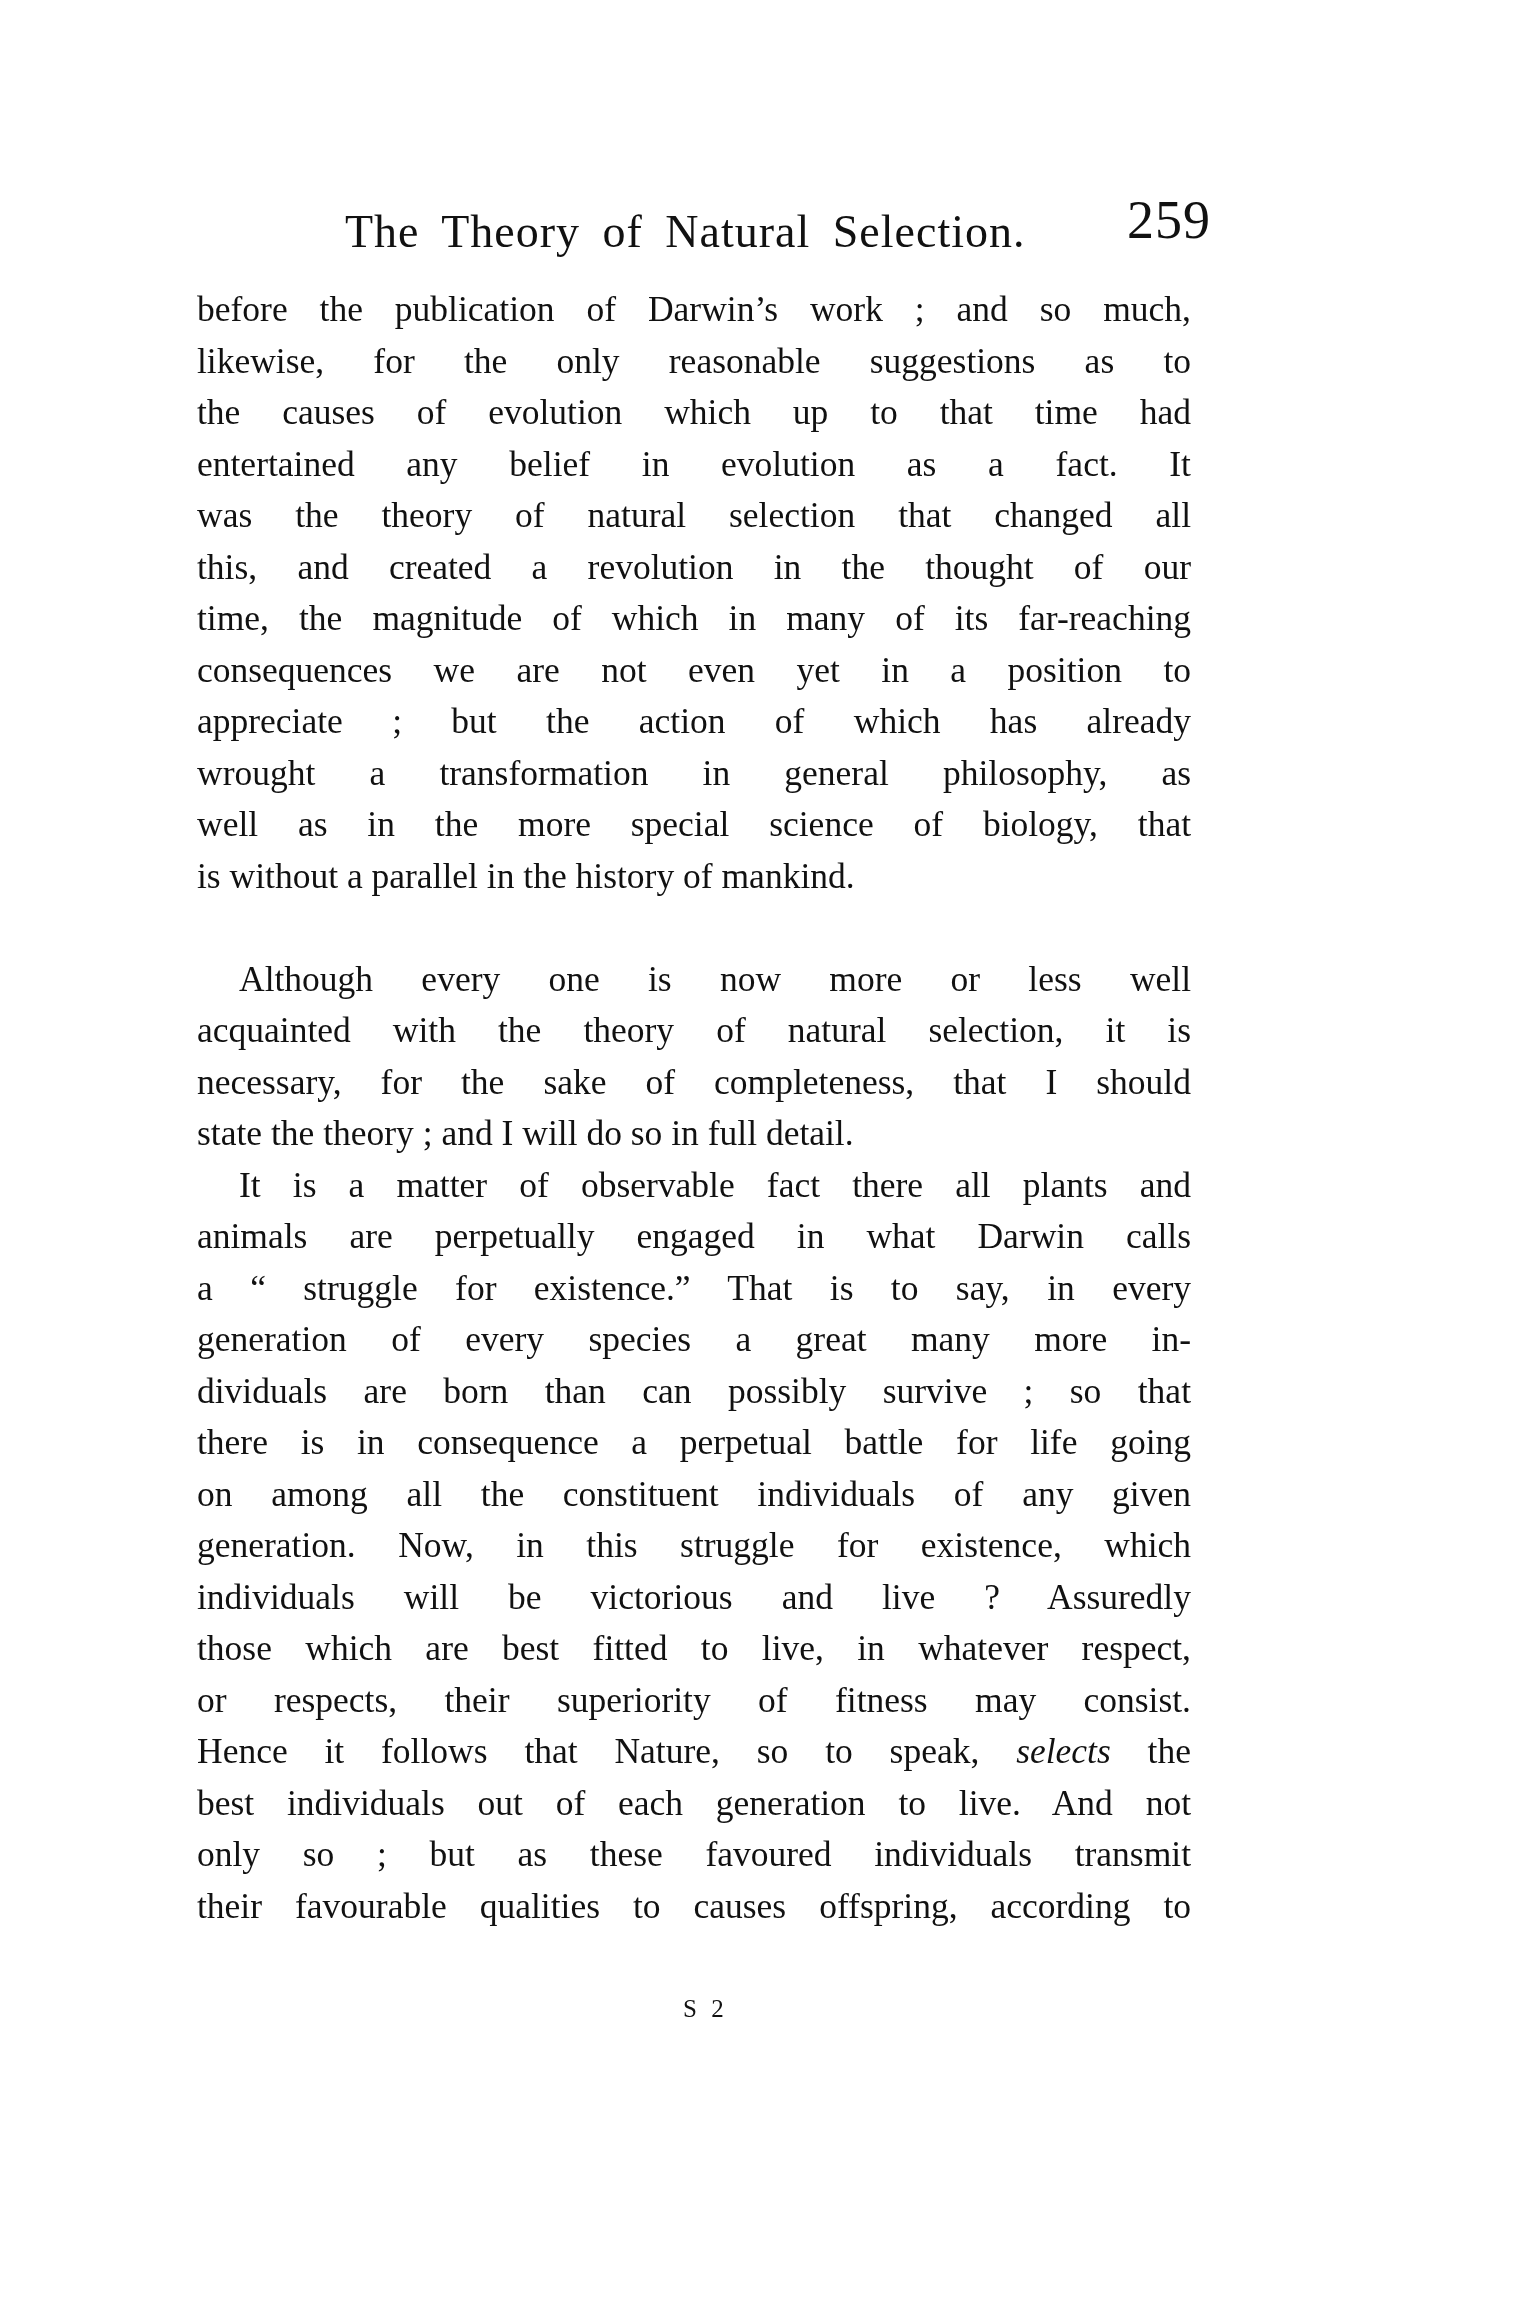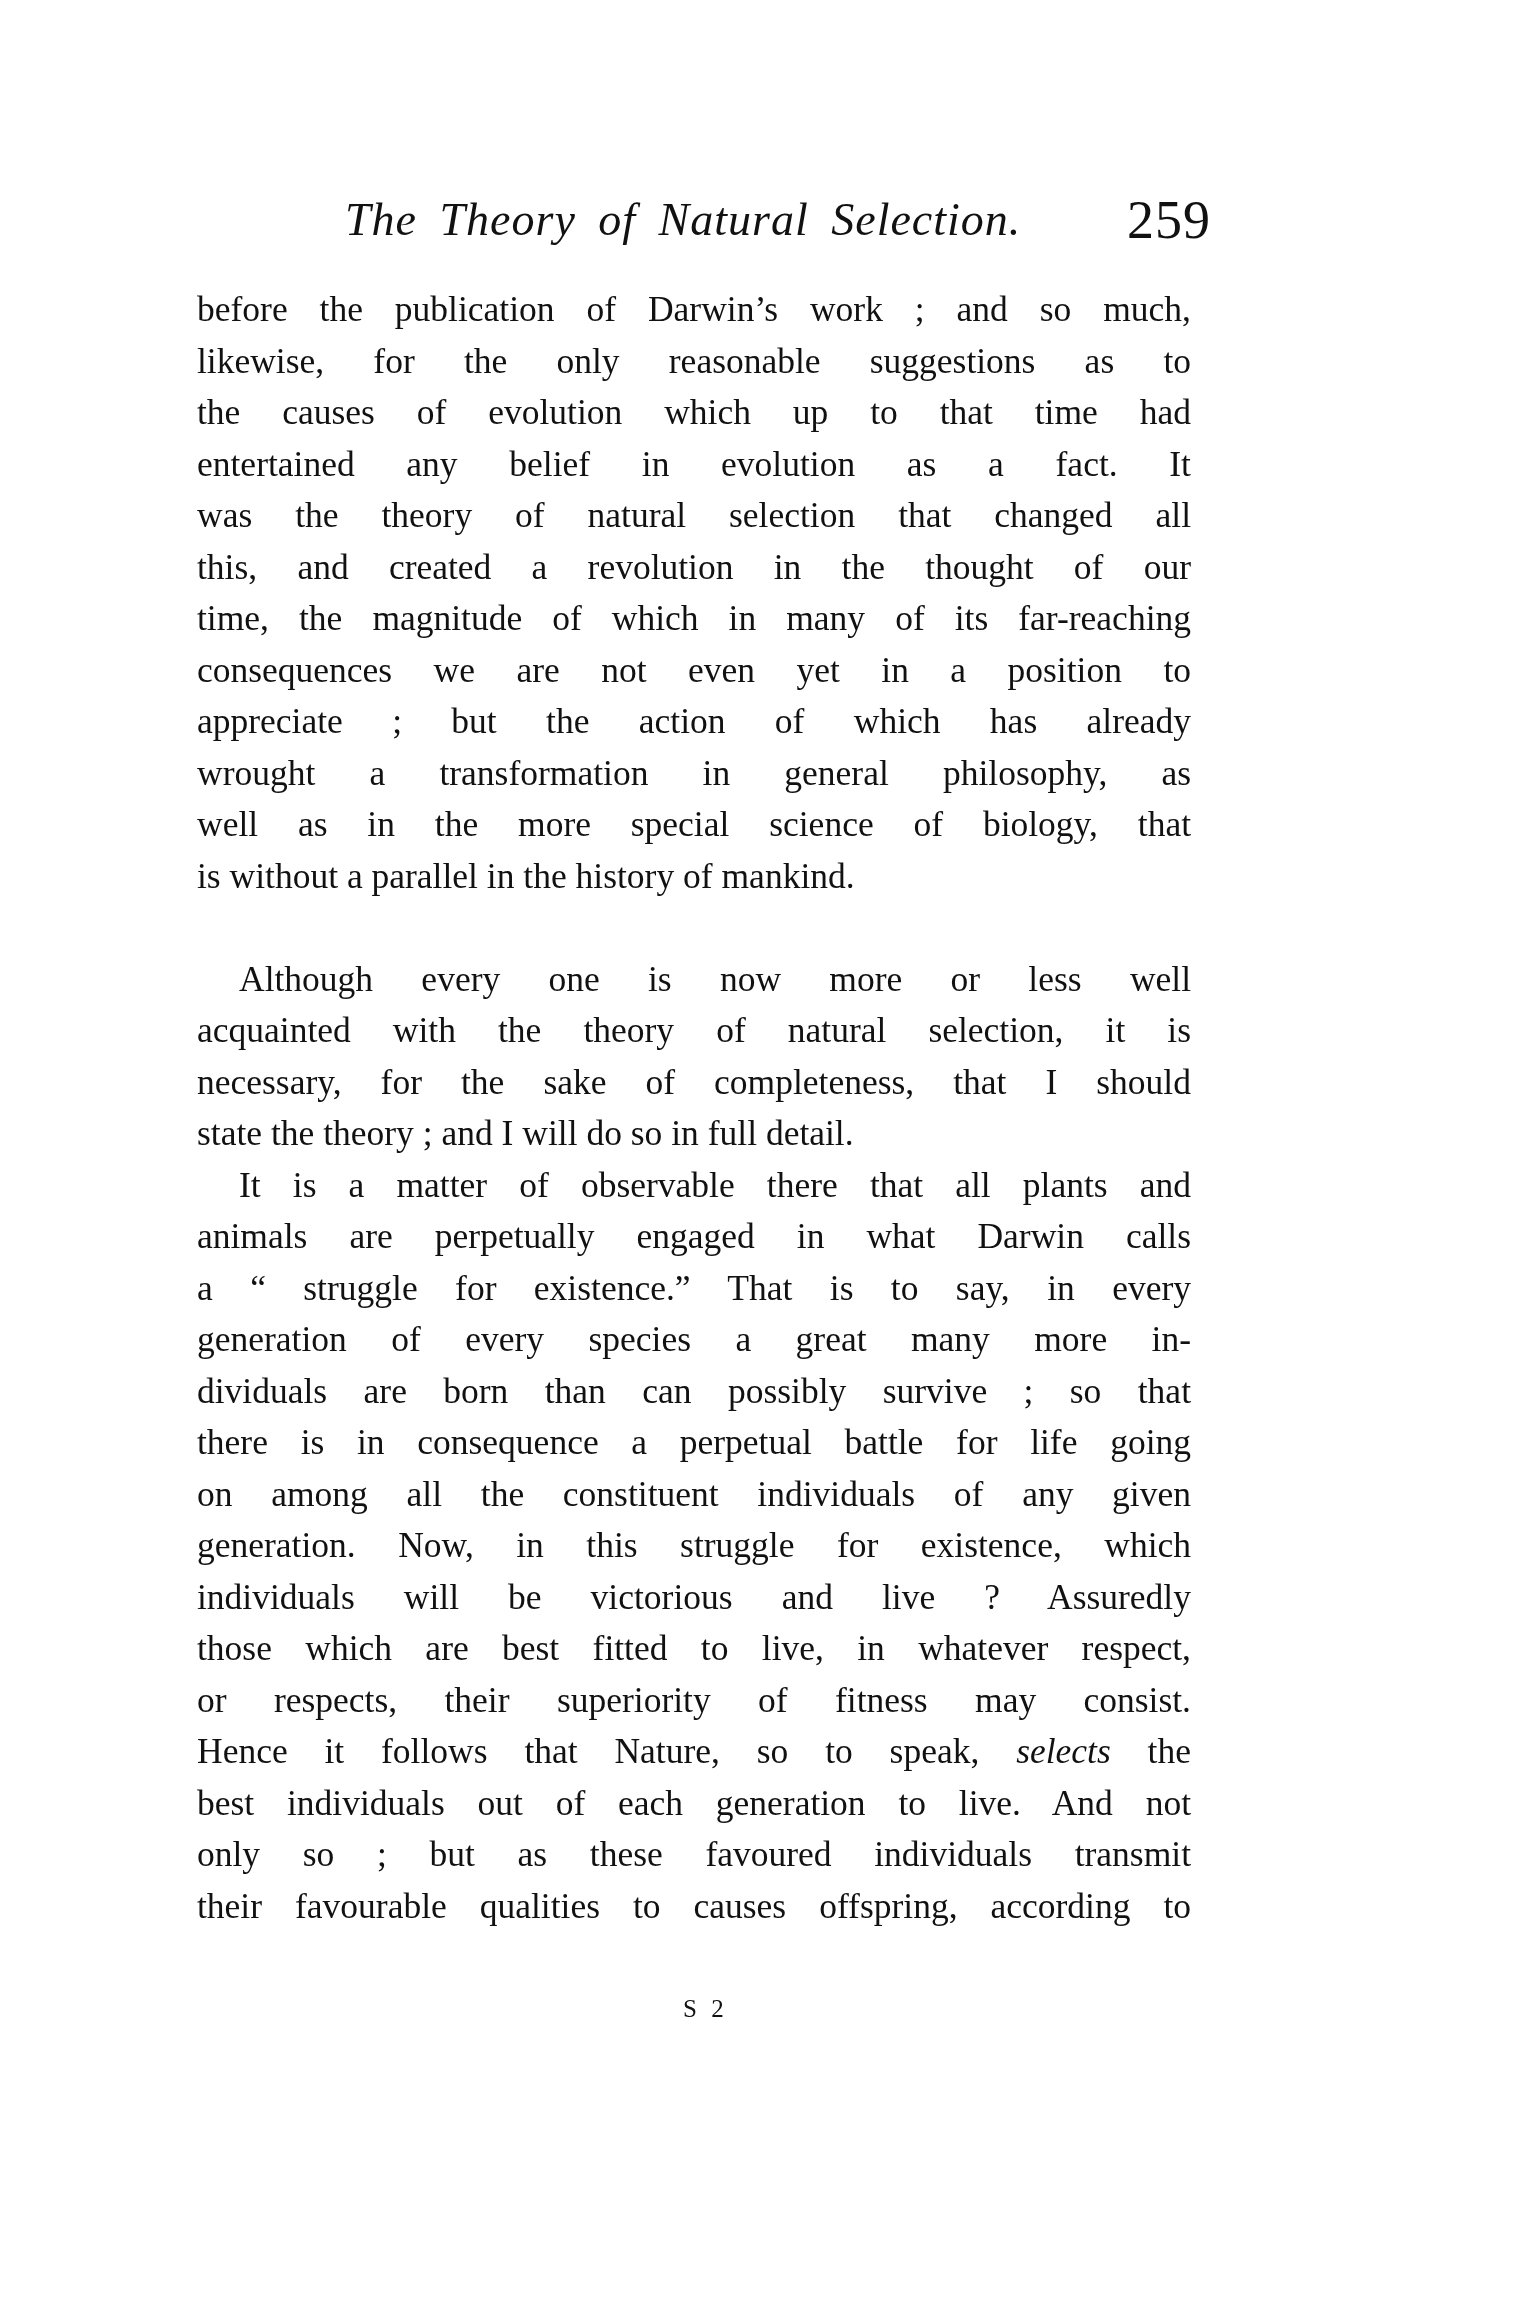--- a/index.html
+++ b/index.html
@@ -18,22 +18,21 @@
   .running-head {
     position: absolute;
     left: 345px;
     top: 190px;
     width: 866px;
     height: 60px;
   }
   .running-title {
     position: absolute;
     left: 0;
-    top: 0;
-    font-style: italic;
+    top: 12px;
     font-size: 46px;
     line-height: 60px;
     letter-spacing: 1px;
     word-spacing: 10px;
     white-space: nowrap;
   }
   .page-number {
     position: absolute;
     right: 0;
     top: 0;
@@ -108,21 +107,21 @@
   <div class="paragraph-gap"></div>
 
   <p class="paragraph">
     <span class="line indent">Although every one is now more or less well</span>
     <span class="line">acquainted with the theory of natural selection, it is</span>
     <span class="line">necessary, for the sake of completeness, that I should</span>
     <span class="line last">state the theory ; and I will do so in full detail.</span>
   </p>
 
   <p class="paragraph">
-    <span class="line indent">It is a matter of observable there that all plants and</span>
+    <span class="line indent">It is a matter of observable fact there all plants and</span>
     <span class="line">animals are perpetually engaged in what Darwin calls</span>
     <span class="line">a “ struggle for existence.” That is to say, in every</span>
     <span class="line">generation of every species a great many more in-</span>
     <span class="line">dividuals are born than can possibly survive ; so that</span>
     <span class="line">there is in consequence a perpetual battle for life going</span>
     <span class="line">on among all the constituent individuals of any given</span>
     <span class="line">generation. Now, in this struggle for existence, which</span>
     <span class="line">individuals will be victorious and live ? Assuredly</span>
     <span class="line">those which are best fitted to live, in whatever respect,</span>
     <span class="line">or respects, their superiority of fitness may consist.</span>

